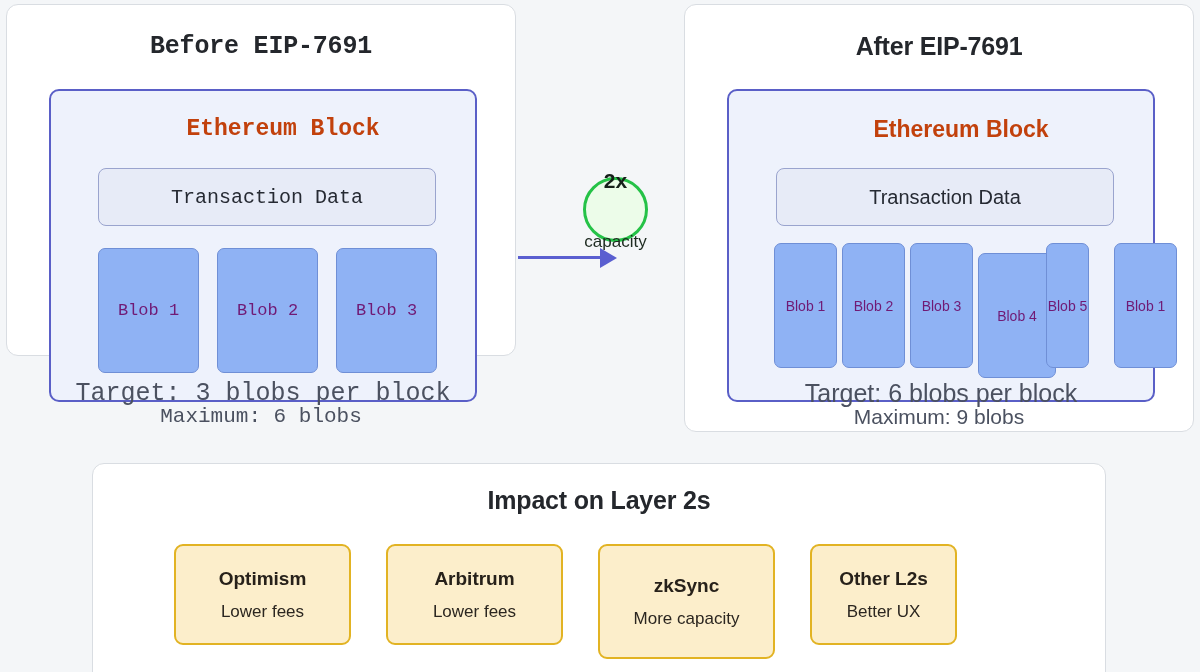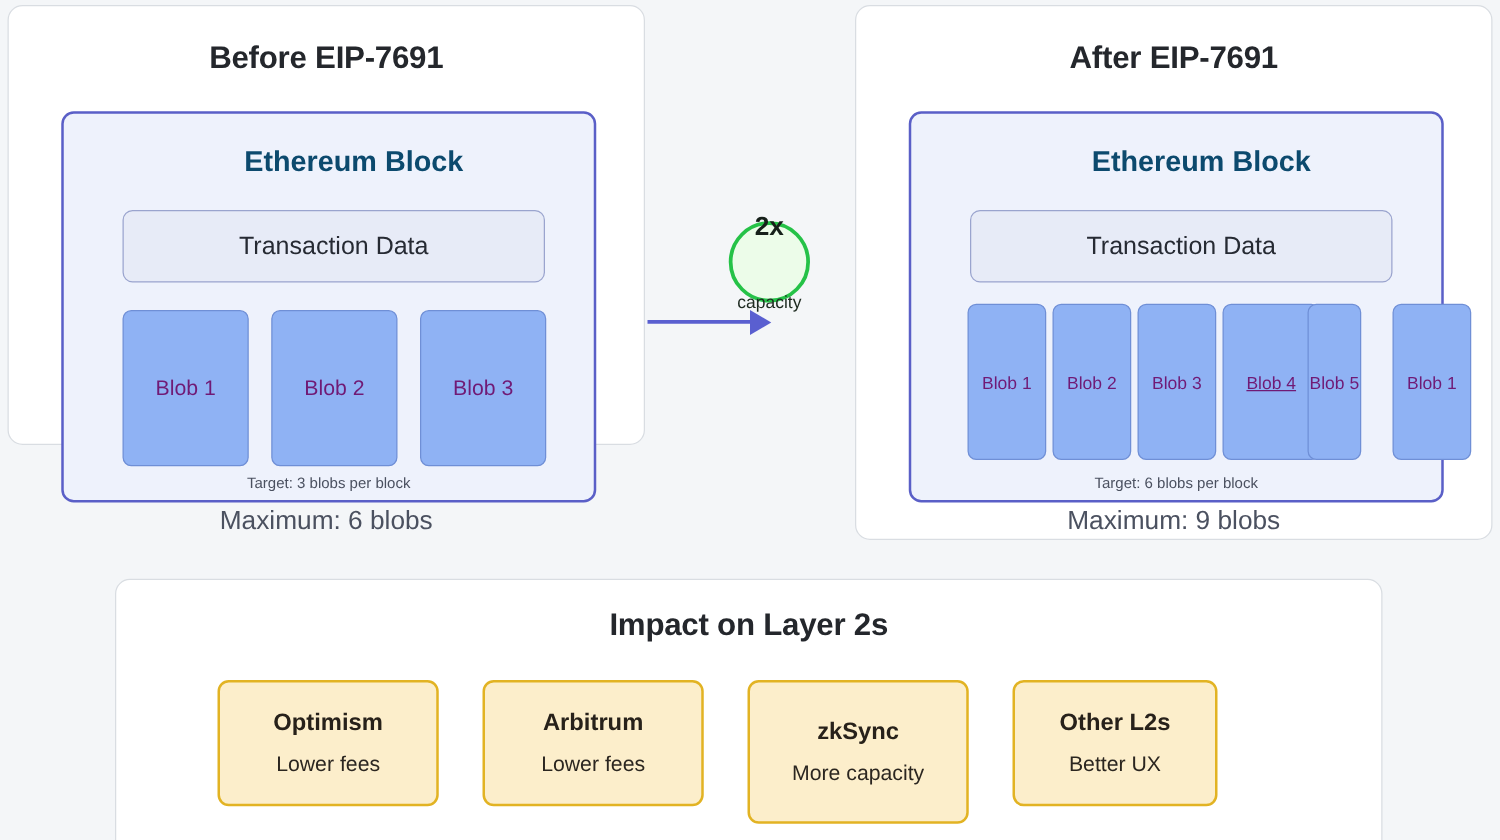--- a/index.html
+++ b/index.html
@@ -44,41 +44,41 @@
     border-radius: 10px;
     box-sizing: border-box;
   }
   .eth-block-title {
     position: absolute;
     left: 0;
     right: 0;
     text-align: center;
     font-size: 23px;
     font-weight: bold;
-    color: #0c4a6e;
+    color: #c2410c;
     padding-left: 40px;
   }
   .txdata {
     position: absolute;
     background: #e7ebf7;
     border: 1.5px solid #9aa4ce;
     border-radius: 8px;
     box-sizing: border-box;
     display: flex;
     align-items: center;
     justify-content: center;
     font-size: 20px;
     color: #262a33;
   }
   .target-label {
     position: absolute;
     left: 0;
     right: 0;
     text-align: center;
-    font-size: 12px;
+    font-size: 25px;
     color: #4b5160;
   }
   .max-label {
     position: absolute;
     left: 0;
     right: 0;
     text-align: center;
     font-size: 21px;
     color: #4b5160;
   }
@@ -129,21 +129,21 @@
     line-height: 1;
     gap: 40px;
   }
   .badge-2x .big {
     font-size: 21px;
     font-weight: bold;
     color: #16201a;
     margin-bottom: 2px;
   }
   .badge-2x .small {
-    font-size: 14px;
+    font-size: 17px;
     color: #1d2a20;
   }
 
   
   .l2-card {
     position: absolute;
     background: #fceecb;
     border: 2px solid #e2b323;
     border-radius: 9px;
     box-sizing: border-box;
@@ -159,21 +159,21 @@
     margin-bottom: 12px;
   }
   .l2-desc {
     font-size: 17px;
     color: #2b2620;
   }
 </style>
 </head>
 <body>
 
-<div class="card" style="left:6px; top:4px; width:510px; height:352px;">
+<div class="card" style="left:6px; top:4px; width:510px; height:352px;font-family:Liberation Mono, monospace;">
 
   <div class="panel-title" style="top:27px;">Before EIP-7691</div>
 
   <div class="eth-block" style="left:42px; top:84px; width:428px; height:313px;">
 
     <div class="eth-block-title" style="top:25px;">Ethereum Block</div>
 
     <div class="txdata" style="left:47px; top:77px; width:338px; height:58px;">Transaction Data</div>
 
     <div class="blob" style="left:47px; top:157px; width:101px; height:125px;">Blob 1</div>
@@ -205,21 +205,21 @@
     <div class="eth-block-title" style="top:25px;">Ethereum Block</div>
 
     <div class="txdata" style="left:47px; top:77px; width:338px; height:58px;">Transaction Data</div>
 
     <div class="target-label" style="top:288px;">Target: 6 blobs per block</div>
   </div>
 
   <div class="blob small" style="left:89px; top:238px; width:63px; height:125px;">Blob 1</div>
   <div class="blob small" style="left:157px; top:238px; width:63px; height:125px;">Blob 2</div>
   <div class="blob small" style="left:225px; top:238px; width:63px; height:125px;">Blob 3</div>
-  <div class="blob small" style="left:293px; top:238px; width:78px; height:125px;text-decoration:underline;">Blob 4</div>
+  <div class="blob small" style="left:293px; top:248px; width:78px; height:125px;">Blob 4</div>
   <div class="blob small" style="left:361px; top:238px; width:43px; height:125px;">Blob 5</div>
   <div class="blob small" style="left:429px; top:238px; width:63px; height:125px;">Blob 1</div>
 
   <div class="max-label" style="top:400px;">Maximum: 9 blobs</div>
 </div>
 
 <div class="card" style="left:92px; top:463px; width:1014px; height:250px;">
 
   <div class="panel-title" style="top:22px;">Impact on Layer 2s</div>
 
@@ -231,17 +231,17 @@
   <div class="l2-card" style="left:293px; top:80px; width:177px; height:101px;">
     <div class="l2-name">Arbitrum</div>
     <div class="l2-desc">Lower fees</div>
   </div>
 
   <div class="l2-card" style="left:505px; top:80px; width:177px; height:115px;">
     <div class="l2-name">zkSync</div>
     <div class="l2-desc">More capacity</div>
   </div>
 
-  <div class="l2-card" style="left:717px; top:80px; width:164px; height:101px;">
+  <div class="l2-card" style="left:717px; top:80px; width:147px; height:101px;">
     <div class="l2-name">Other L2s</div>
     <div class="l2-desc">Better UX</div>
   </div>
 </div>
 
 </body></html>

